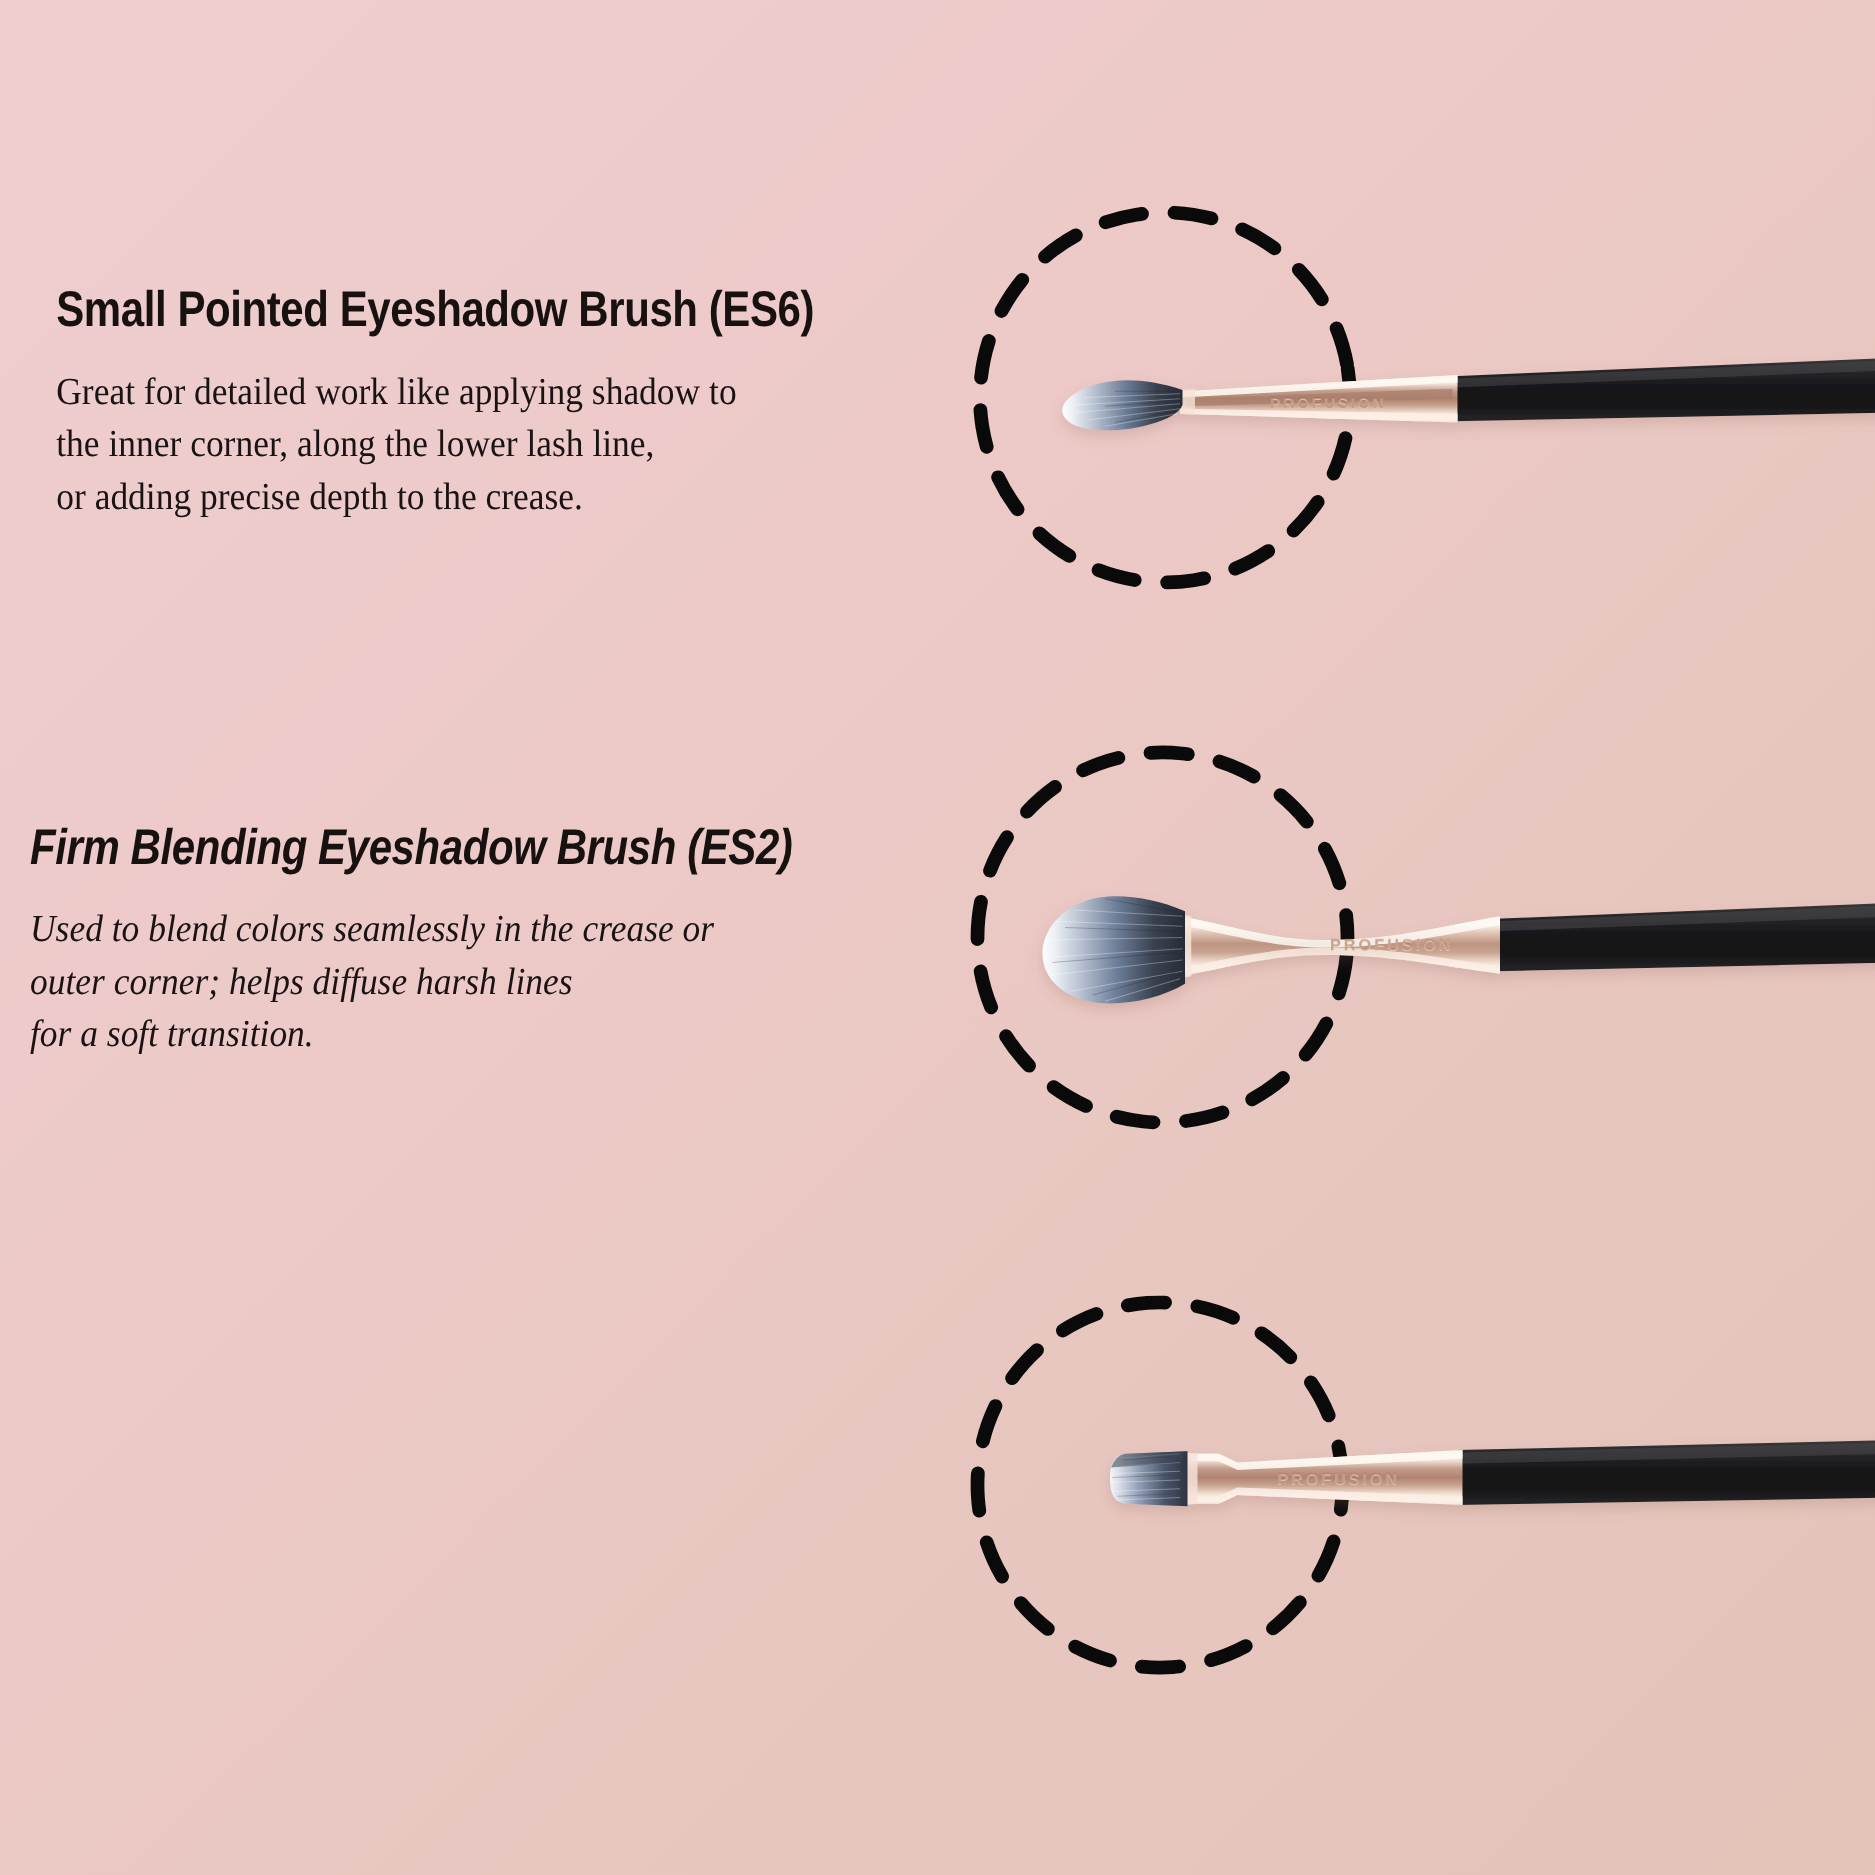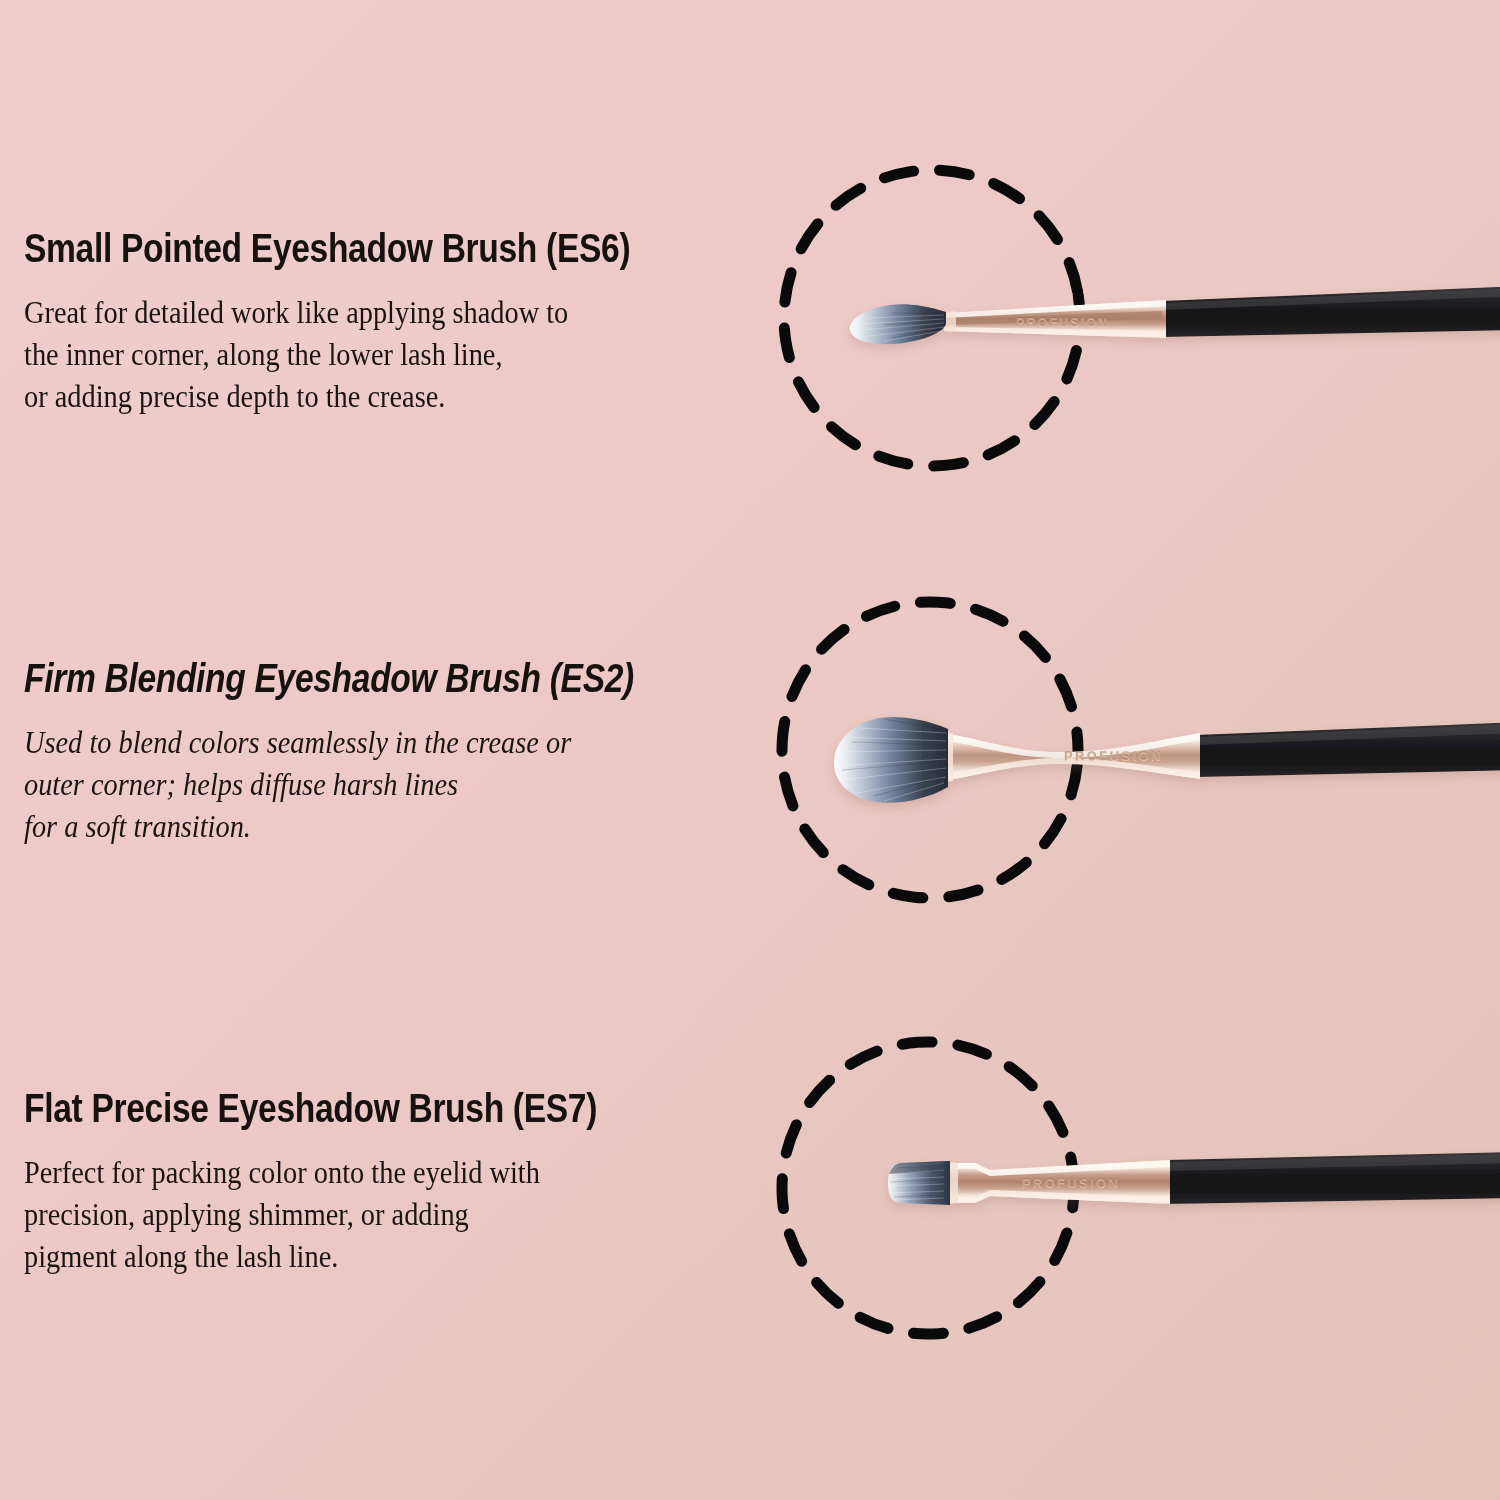--- a/index.html
+++ b/index.html
@@ -40,21 +40,21 @@
   .block-body {
     font-family: "Liberation Serif", "DejaVu Serif", serif;
     font-size: 30.5px;
     line-height: 1.38;
     color: #191313;
     transform: scaleX(0.93);
     transform-origin: left top;
     margin: 0;
     white-space: pre-line;
   }
-  #block-1 { top: 228px; }
+  #block-1 { top: 228px; margin-left: 21px; }
   #block-1 .block-body { margin-top: 24px; }
   #block-2 { top: 658px; font-style: italic; }
   #block-2 .block-body { margin-top: 24px; }
   #block-3 { top: 1088px; }
   #block-3 .block-body { margin-top: 24px; }
 
   
   .figure {
     position: absolute;
     left: 0;
@@ -279,20 +279,14 @@
 or adding precise depth to the crease.</p>
   </div>
 
   <div class="block" id="block-2">
     <h2 class="block-title">Firm Blending Eyeshadow Brush (ES2)</h2>
     <p class="block-body">Used to blend colors seamlessly in the crease or
 outer corner; helps diffuse harsh lines
 for a soft transition.</p>
   </div>
 
-  <div class="block" id="block-3">
-    <h2 class="block-title">Flat Precise Eyeshadow Brush (ES7)</h2>
-    <p class="block-body">Perfect for packing color onto the eyelid with
-precision, applying shimmer, or adding
-pigment along the lash line.</p>
-  </div>
 
 </div>
 
 </body></html>

